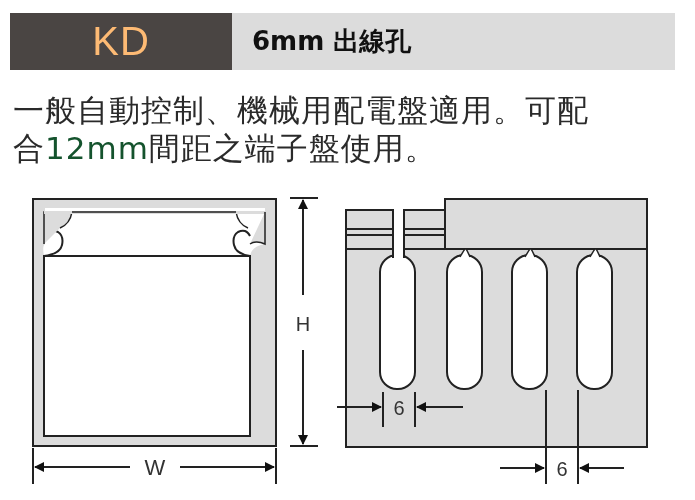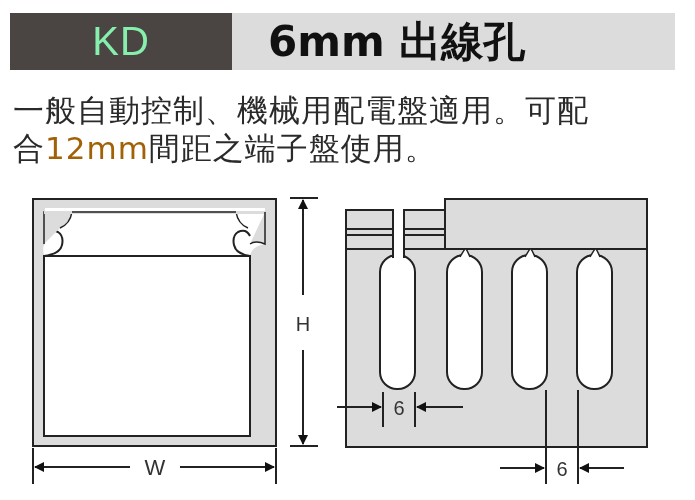--- a/index.html
+++ b/index.html
@@ -1,21 +1,21 @@
 <!DOCTYPE html>
 <html><head>
 <meta charset="utf-8">
 <style>
   html,body{margin:0;padding:0;background:#ffffff;}
   body{width:695px;height:500px;position:relative;overflow:hidden;font-family:"Liberation Sans","DejaVu Sans",sans-serif;}
   .header{position:absolute;left:10px;top:13px;width:665px;height:57px;display:flex;}
-  .hdr-code{width:222px;height:100%;background:#4a4543;color:#86efac;display:flex;align-items:center;justify-content:center;font-size:40px;font-weight:400;letter-spacing:1px;}
-  .hdr-title{flex:1;height:100%;background:#dcdcdc;color:#111;display:flex;align-items:center;padding-left:36px;font-size:42px;font-weight:700;font-family:"DejaVu Sans",sans-serif;}
+  .hdr-code{width:222px;height:100%;background:#4a4543;color:#fdba74;display:flex;align-items:center;justify-content:center;font-size:40px;font-weight:400;letter-spacing:1px;}
+  .hdr-title{flex:1;height:100%;background:#dcdcdc;color:#111;display:flex;align-items:center;padding-left:20px;font-size:26px;font-weight:700;font-family:"DejaVu Sans",sans-serif;}
   .desc{position:absolute;left:13px;top:91px;width:680px;font-size:31px;line-height:38px;color:#2a2a2a;font-family:"DejaVu Sans",sans-serif;letter-spacing:1px;}
-  .desc .hl{color:#a16207;}
+  .desc .hl{color:#14532d;}
   svg{position:absolute;left:0;top:0;}
 </style>
 </head>
 <body>
 
 <div class="header">
   <div class="hdr-code">KD</div>
   <div class="hdr-title">6mm 出線孔</div>
 </div>
 

